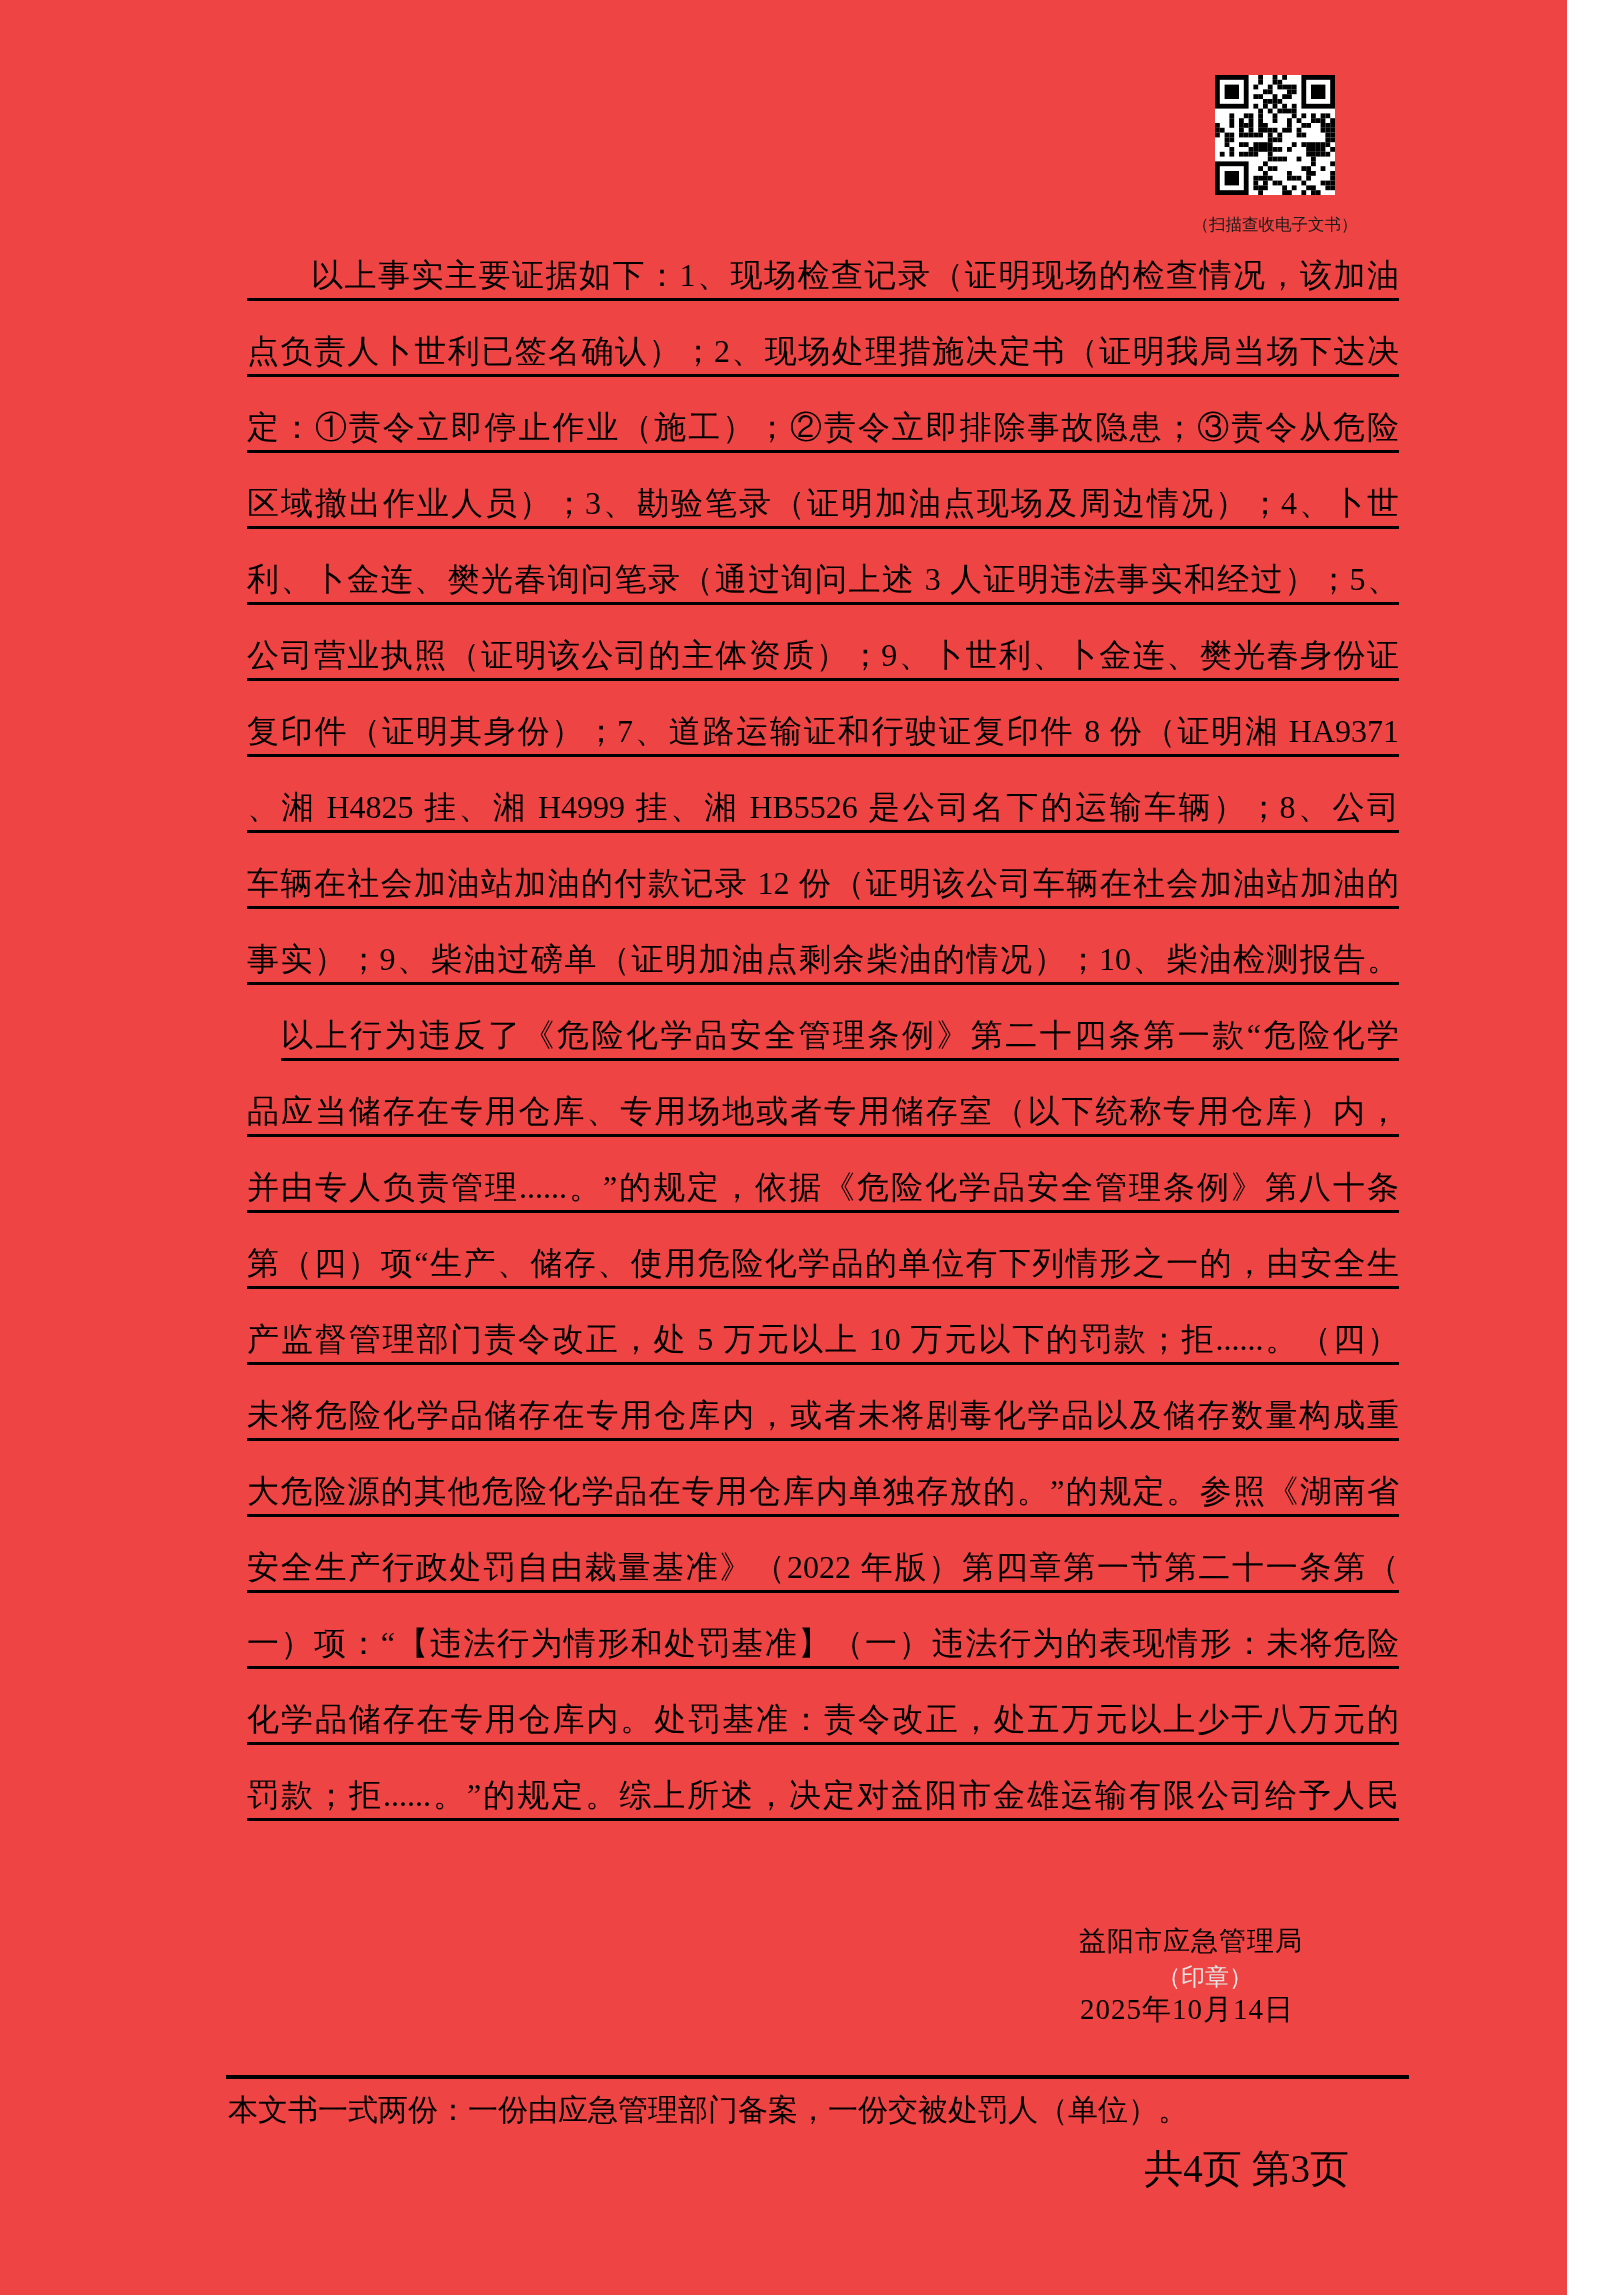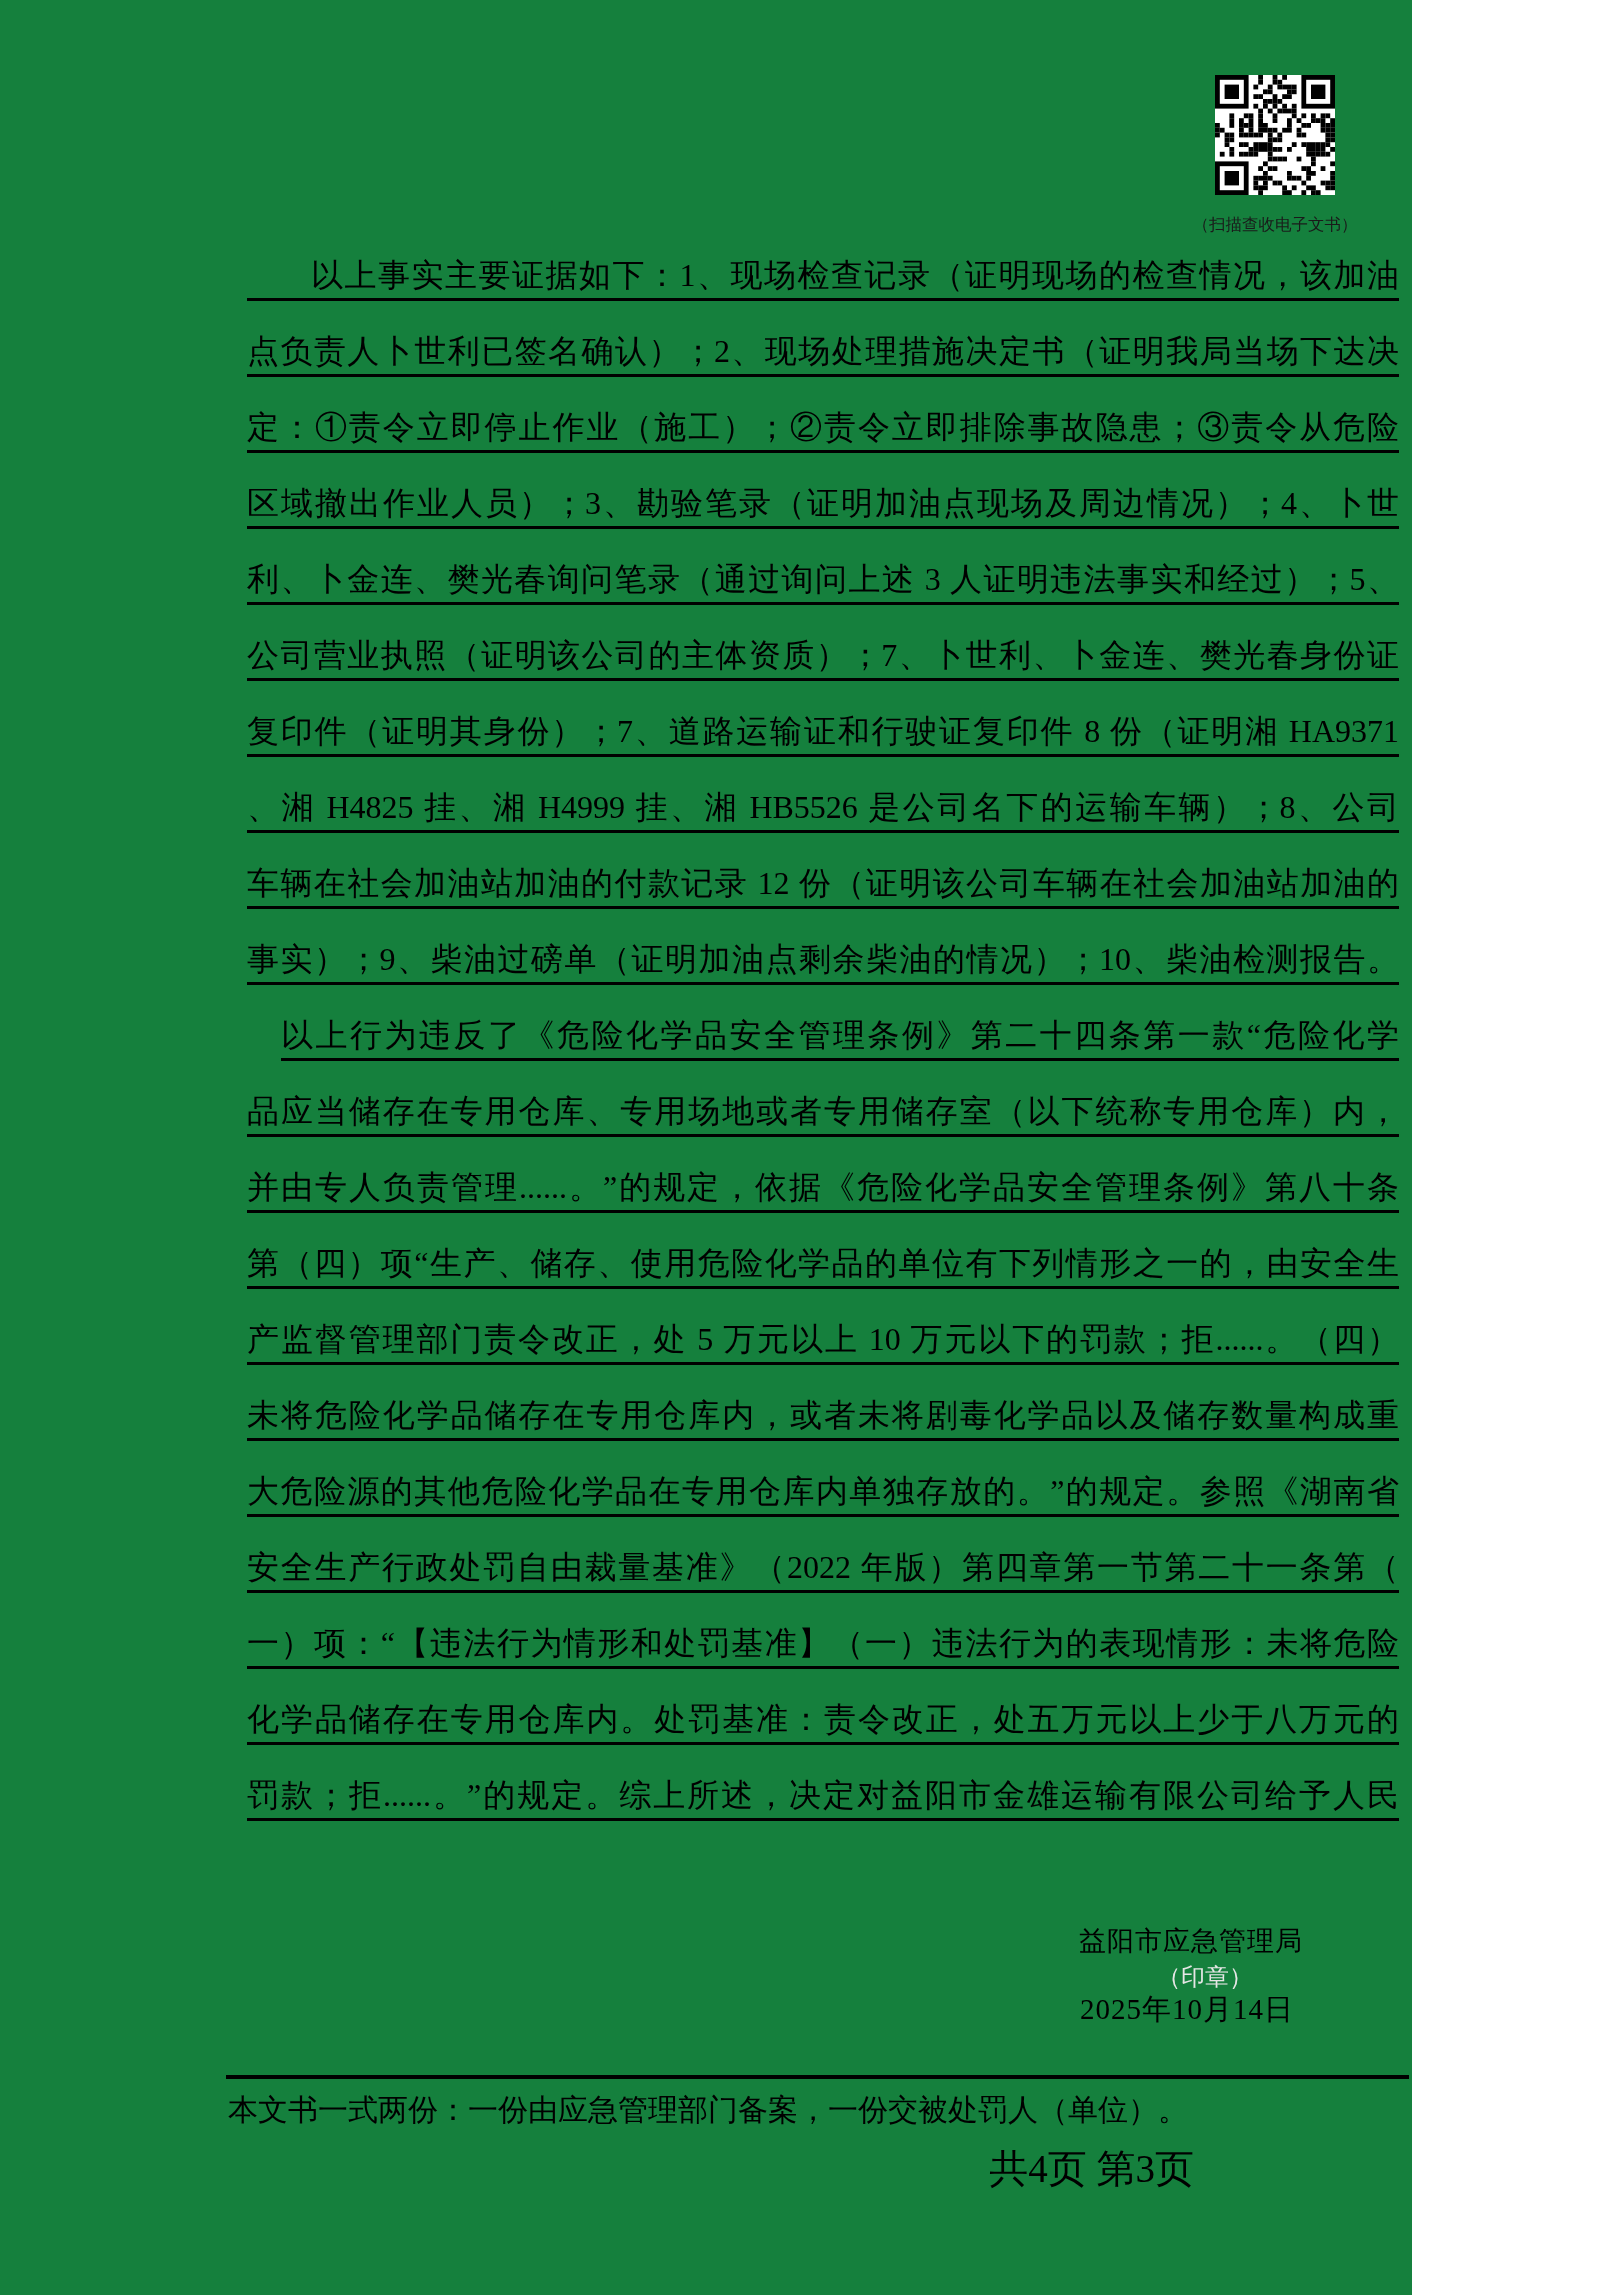--- a/index.html
+++ b/index.html
@@ -1,20 +1,20 @@
 <!DOCTYPE html>
 <html lang="zh" style="font-size:8.3px"><head>
 <meta charset="utf-8">
 <style>
   html,body{margin:0;padding:0;background:#ffffff;}
   .page{
     position:relative;
-    width:1412px;
+    width:1567px;
     height:2295px;
-    background:#15803d;
+    background:#ef4444;
     overflow:hidden;
     font-family:"Liberation Serif","DejaVu Serif",serif;
     color:#000000;
   }
   
   .qr-block{position:absolute;left:1184px;top:75px;width:182px;}
   .qr{display:block;margin:0 auto;width:120px;height:120px;}
   .qr-caption{
     margin-top:20.7px;text-align:center;font-size:16.5px;line-height:1.1;
     color:#1a1a1a;letter-spacing:0;
@@ -274,21 +274,21 @@
       <div class="line">
         <span>定：①责令立即停止作业（施工）；②责令立即排除事故隐患；③责令从危险</span>
       </div>
       <div class="line">
         <span>区域撤出作业人员）；3、勘验笔录（证明加油点现场及周边情况）；4、卜世</span>
       </div>
       <div class="line">
         <span>利、卜金连、樊光春询问笔录（通过询问上述 3 人证明违法事实和经过）；5、</span>
       </div>
       <div class="line">
-        <span>公司营业执照（证明该公司的主体资质）；7、卜世利、卜金连、樊光春身份证</span>
+        <span>公司营业执照（证明该公司的主体资质）；9、卜世利、卜金连、樊光春身份证</span>
       </div>
       <div class="line">
         <span>复印件（证明其身份）；7、道路运输证和行驶证复印件 8 份（证明湘 HA9371</span>
       </div>
       <div class="line">
         <span>、湘 H4825 挂、湘 H4999 挂、湘 HB5526 是公司名下的运输车辆）；8、公司</span>
       </div>
       <div class="line">
         <span>车辆在社会加油站加油的付款记录 12 份（证明该公司车辆在社会加油站加油的</span>
       </div>

